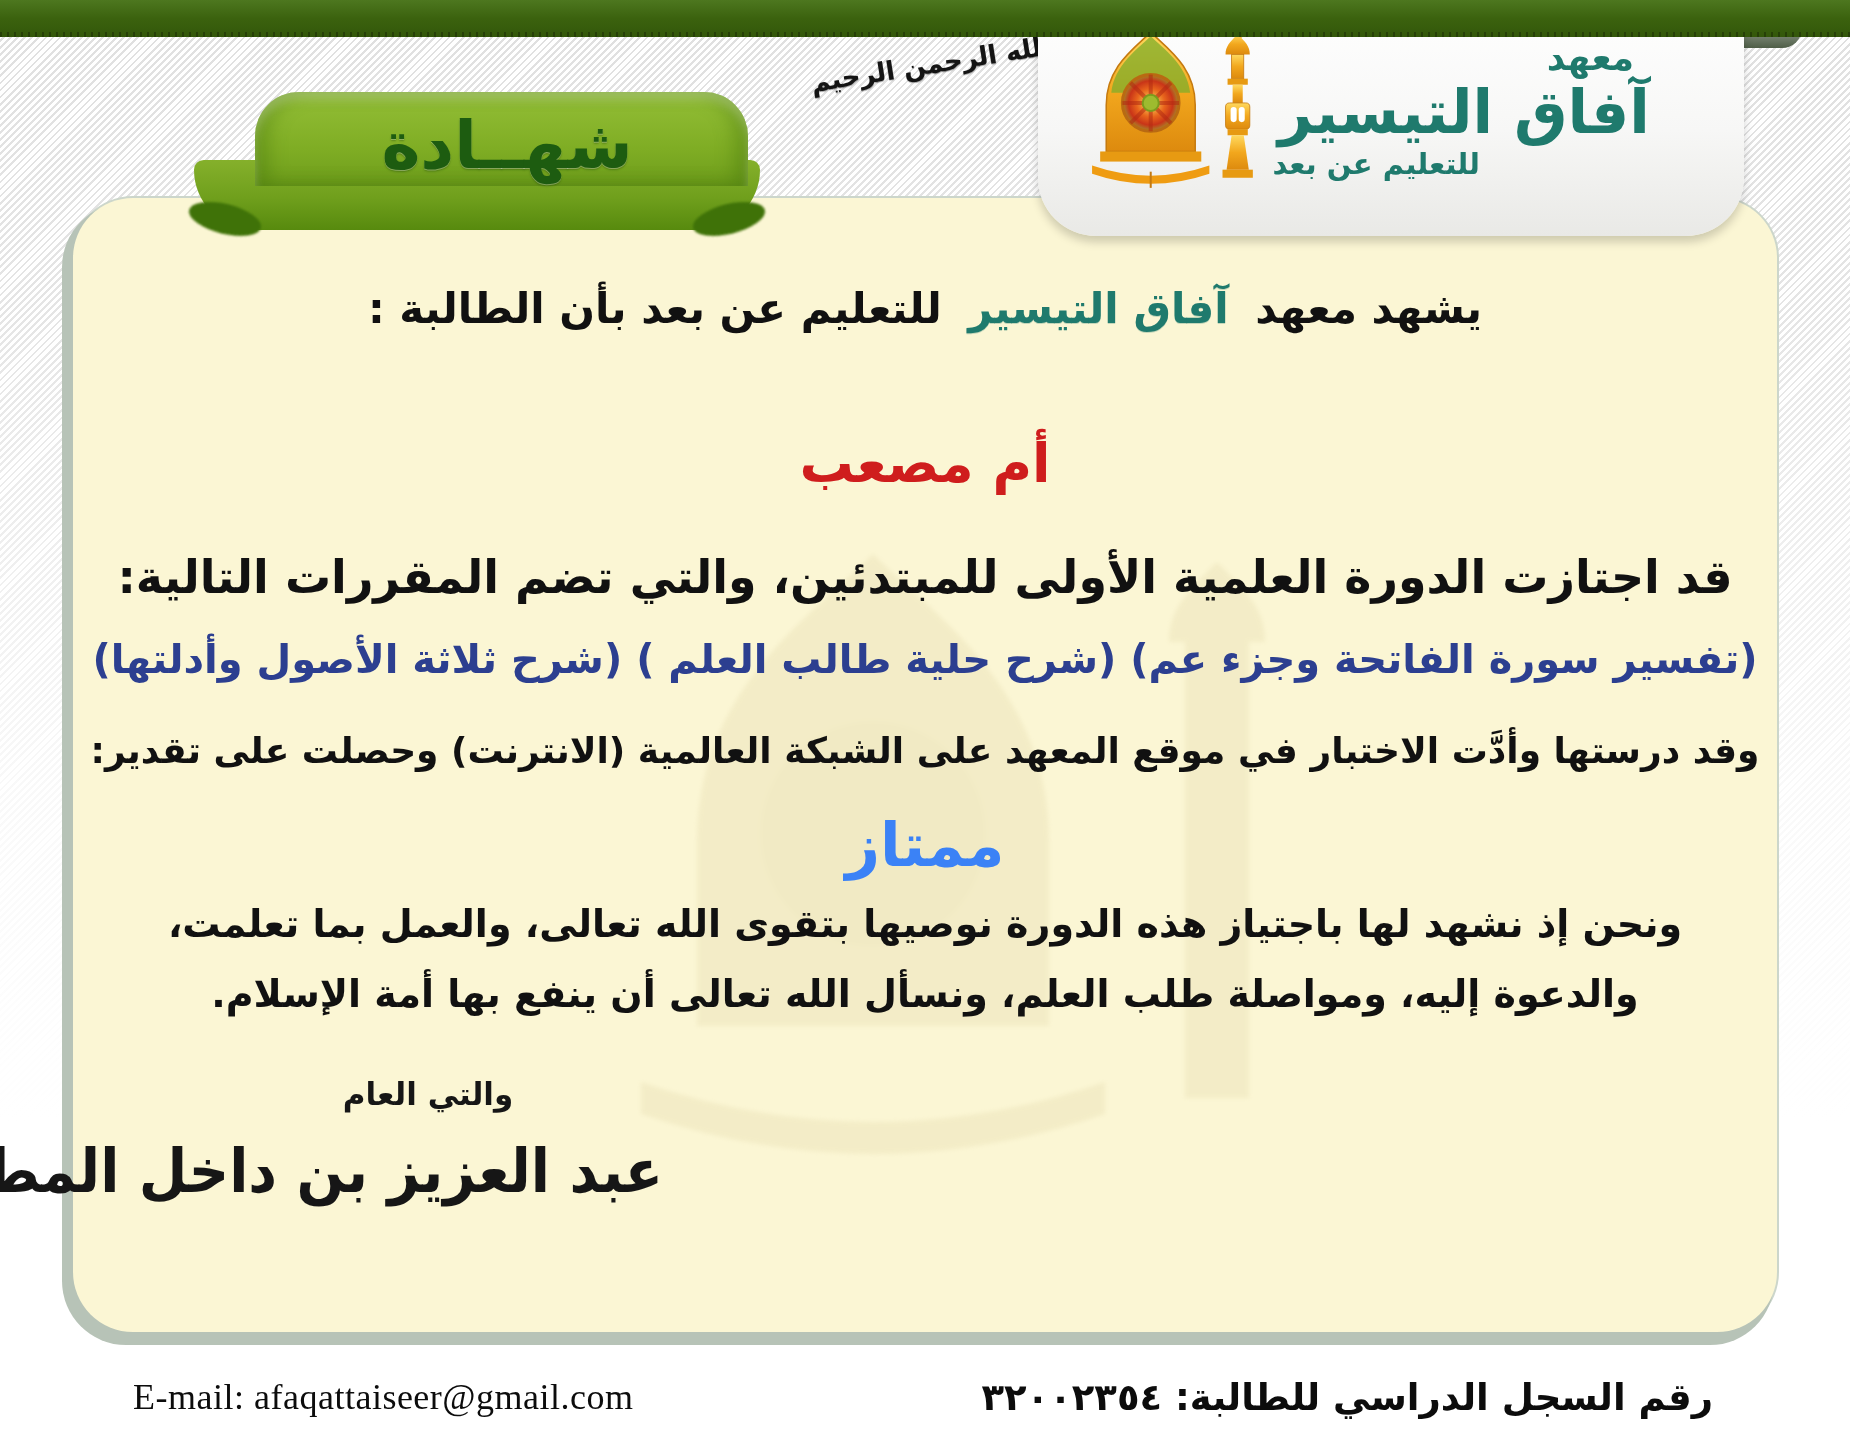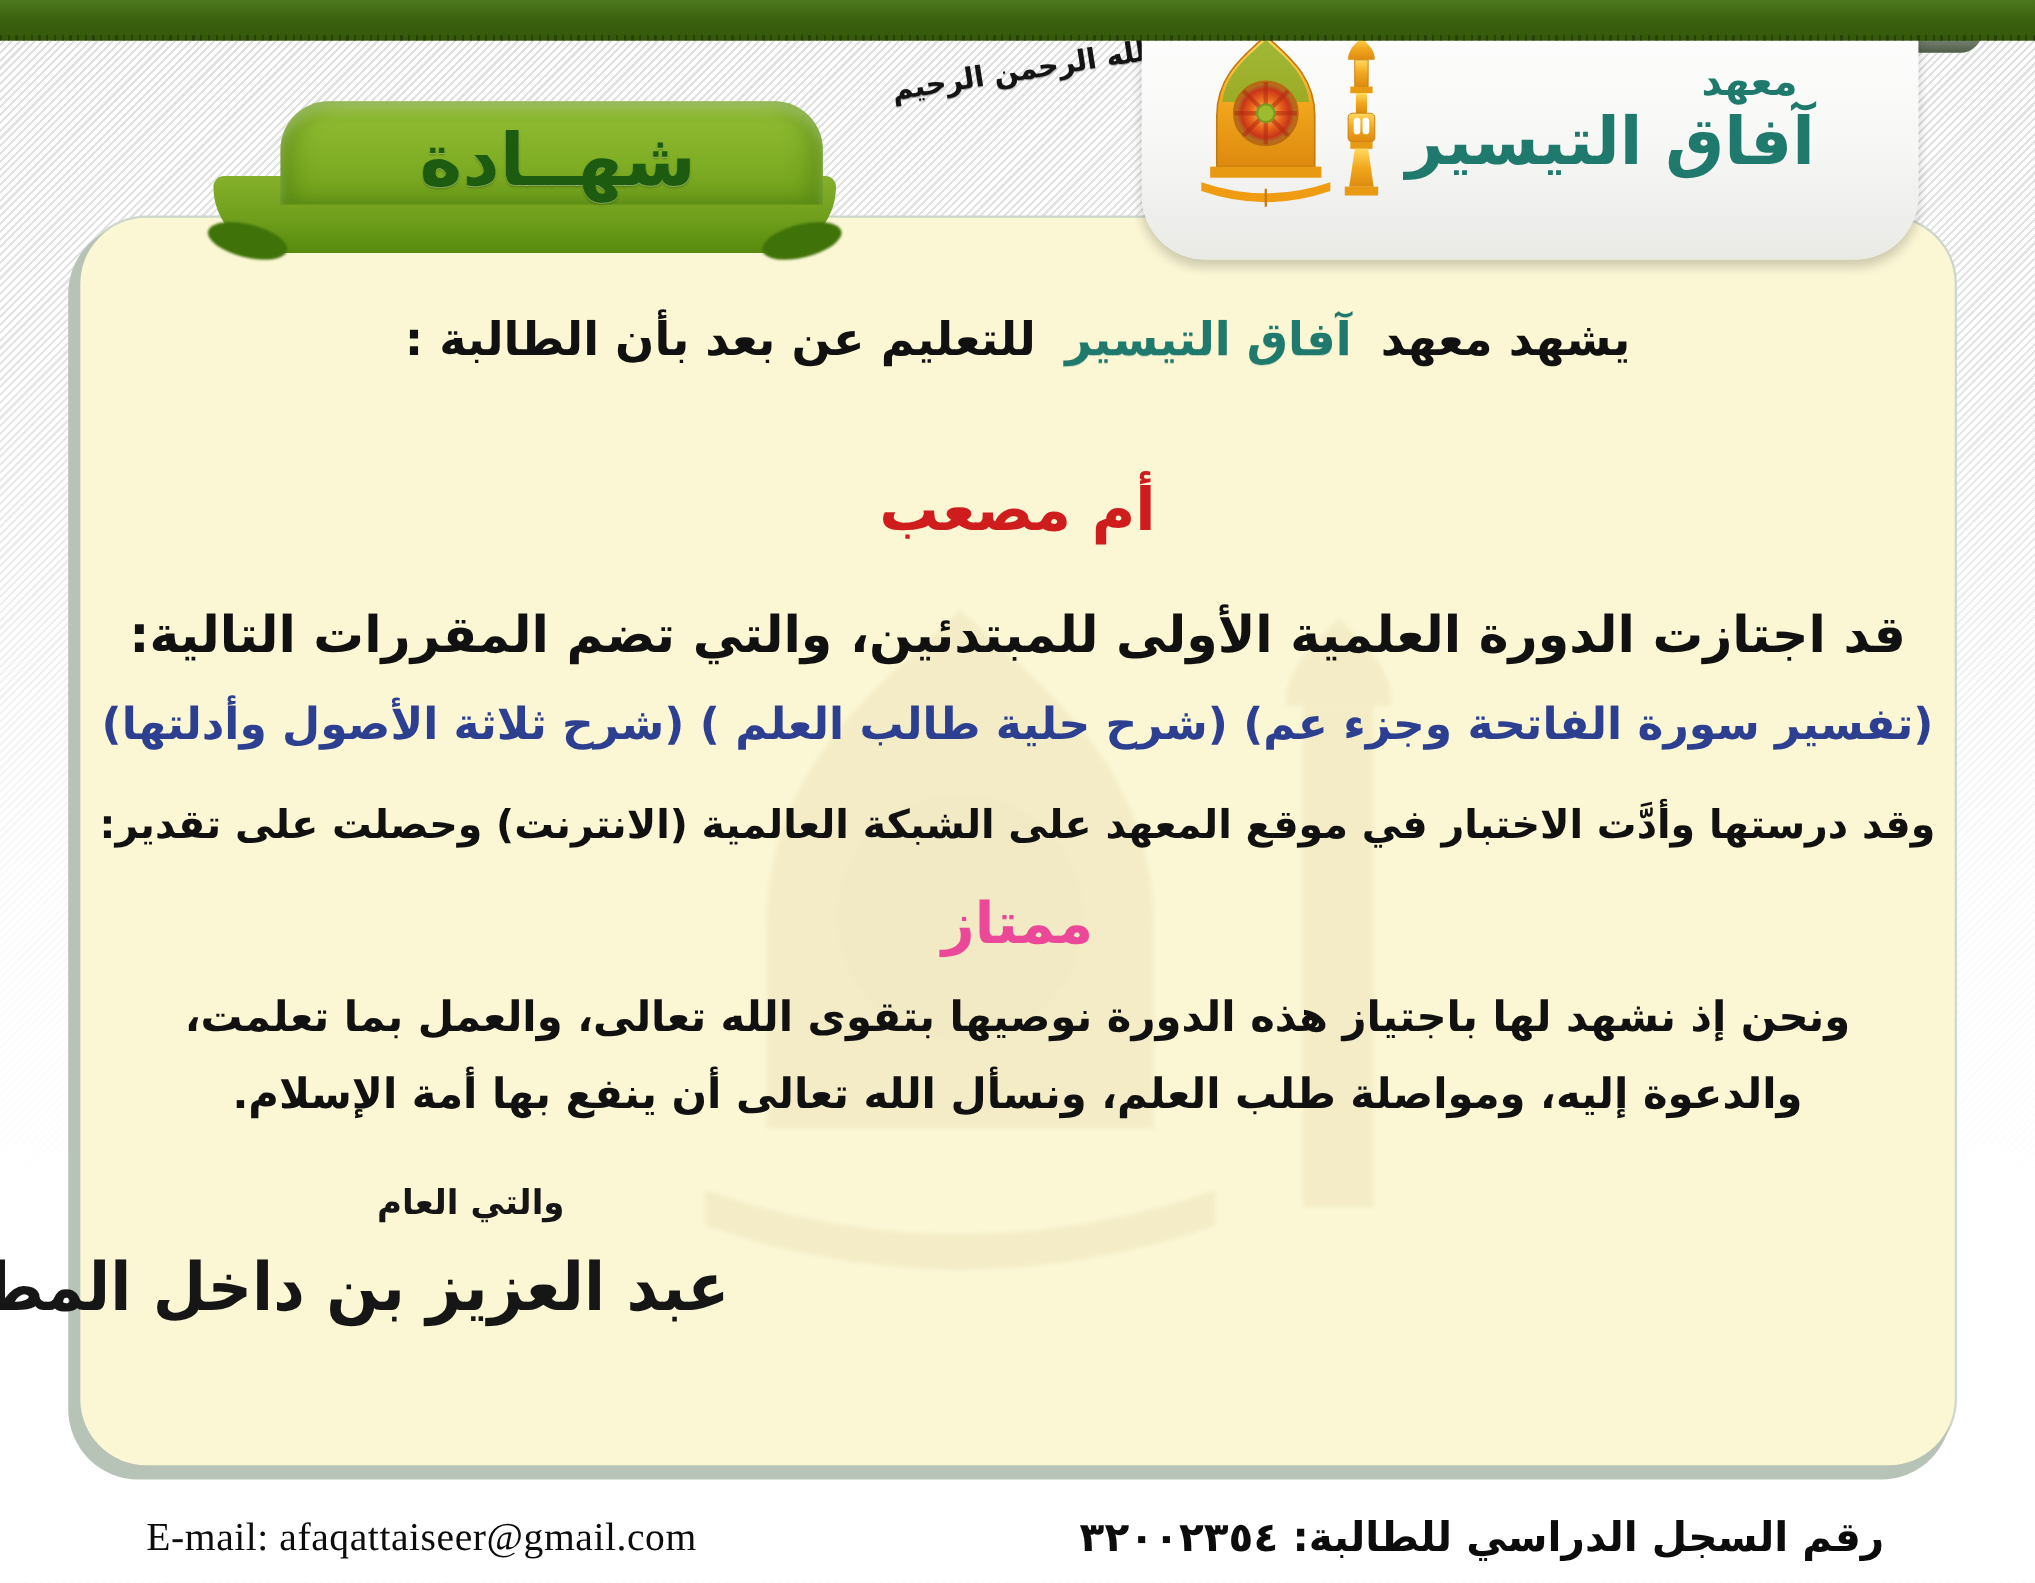--- a/index.html
+++ b/index.html
@@ -84,21 +84,21 @@
     opacity:.16;filter:blur(2px);
   }
   .card-content{position:absolute;left:73px;top:198px;width:1704px;height:1134px;z-index:3;}
   .line{position:absolute;left:0;right:0;text-align:center;direction:rtl;color:#111;font-weight:bold;white-space:nowrap;}
   .line-intro{top:86px;font-size:42px;}
   .intro-institute{color:#1f7a6d;margin:0 12px;text-shadow:0 1px 0 rgba(30,120,105,.25);}
   .line-name{top:234px;font-size:54px;color:#cf1d1d;}
   .line-course{top:352px;font-size:46px;}
   .line-subjects{top:438px;font-size:40px;color:#2c3f90;}
   .line-exam{top:532px;font-size:36px;}
-  .line-grade{top:612px;font-size:52px;color:#ec4899;}
+  .line-grade{top:612px;font-size:60px;color:#3b82f6;}
   .line-closing1{top:704px;font-size:38px;}
   .line-closing2{top:774px;font-size:38px;}
   .sig-block{position:absolute;left:120px;top:878px;width:470px;text-align:center;direction:rtl;color:#161616;}
   .sig-title{font-size:31px;font-weight:bold;}
   .sig-name{font-size:56px;font-weight:bold;margin-top:26px;letter-spacing:-2px;transform:scaleY(1.08);white-space:nowrap;}
   .sig-date{font-size:36px;font-weight:bold;margin-top:40px;}
   
   .footer-email{
     position:absolute;left:133px;top:1376px;z-index:2;
     font-family:"Liberation Serif","DejaVu Serif",serif;
@@ -124,20 +124,21 @@
   <span class="tab-title">شهــادة</span>
 </div>
 
 <div class="curl curl-left"></div>
 <div class="curl curl-right"></div>
 <div class="tab-white">
   <div class="logo-block">
     <div class="logo-text">
       <div class="logo-line1">معهد</div>
       <div class="logo-line2">آفاق التيسير</div>
+      <div class="logo-line3">للتعليم عن بعد</div>
     </div>
     <svg class="logo-mosque" viewBox="0 0 170 180" xmlns="http://www.w3.org/2000/svg">
       <defs>
         <linearGradient id="gold" x1="0" y1="0" x2="0" y2="1">
           <stop offset="0" stop-color="#ffd95e"></stop>
             <stop offset=".5" stop-color="#f2a71d"></stop>
             <stop offset="1" stop-color="#dd8a0e"></stop>
         </linearGradient>
         <radialGradient id="rose">
           <stop offset="0" stop-color="#ffe664"></stop>

